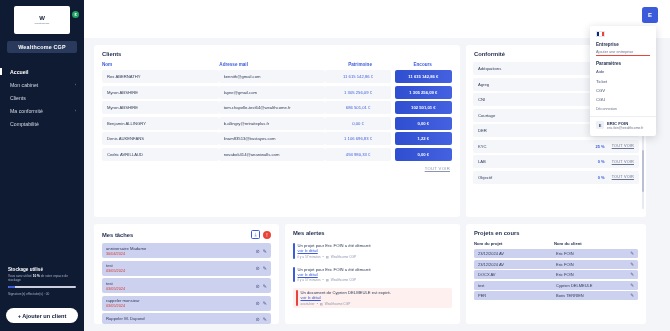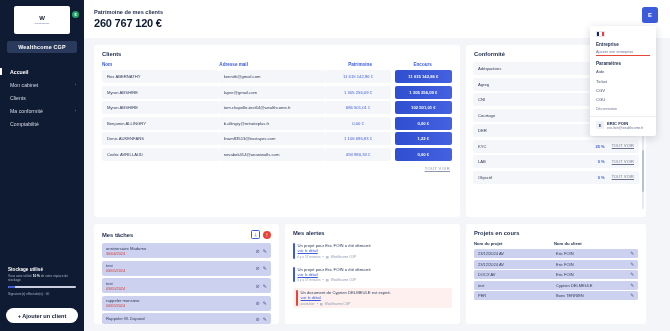--- a/index.html
+++ b/index.html
@@ -223,24 +223,20 @@
     <div class="storage-desc"><span>Vous avez utilisé </span><b>10 %</b><span> de votre espace de stockage</span></div>
     <div class="storage-bar">
       <div class="storage-fill" id="storage-fill" style="width: 10%;"></div>
     </div>
     <div class="storage-sign">Signature(s) effectuée(s) : 00</div>
   </div>
   <button class="add-client-btn">+ Ajouter un client</button>
 </div>
 
 <div class="header">
-  <div>
-    <div class="header-title">Patrimoine de mes clients</div>
-    <div class="header-amount">260 767 120 €</div>
-  </div>
   <button class="avatar-btn">E</button>
 </div>
 
 <div class="dropdown">
   <div class="flag">
     <span style="background:#0b2878"></span>
       <span style="background:#ffffff"></span>
       <span style="background:#e8443a"></span>
   </div>
   <div class="dd-head">Entreprise</div>

